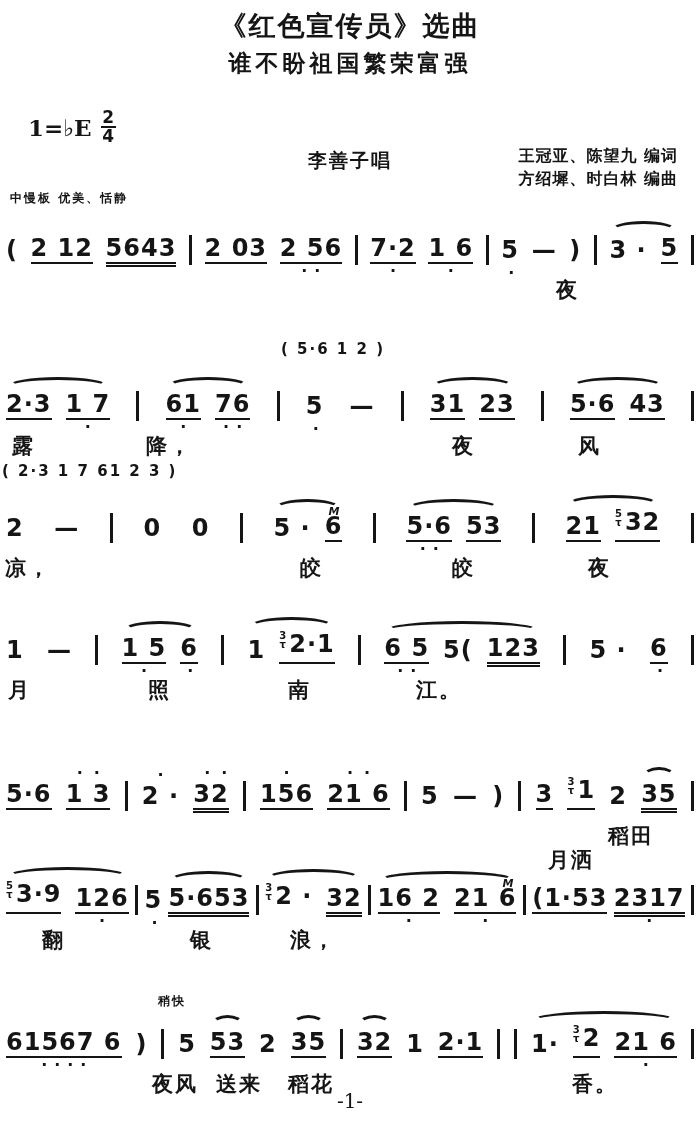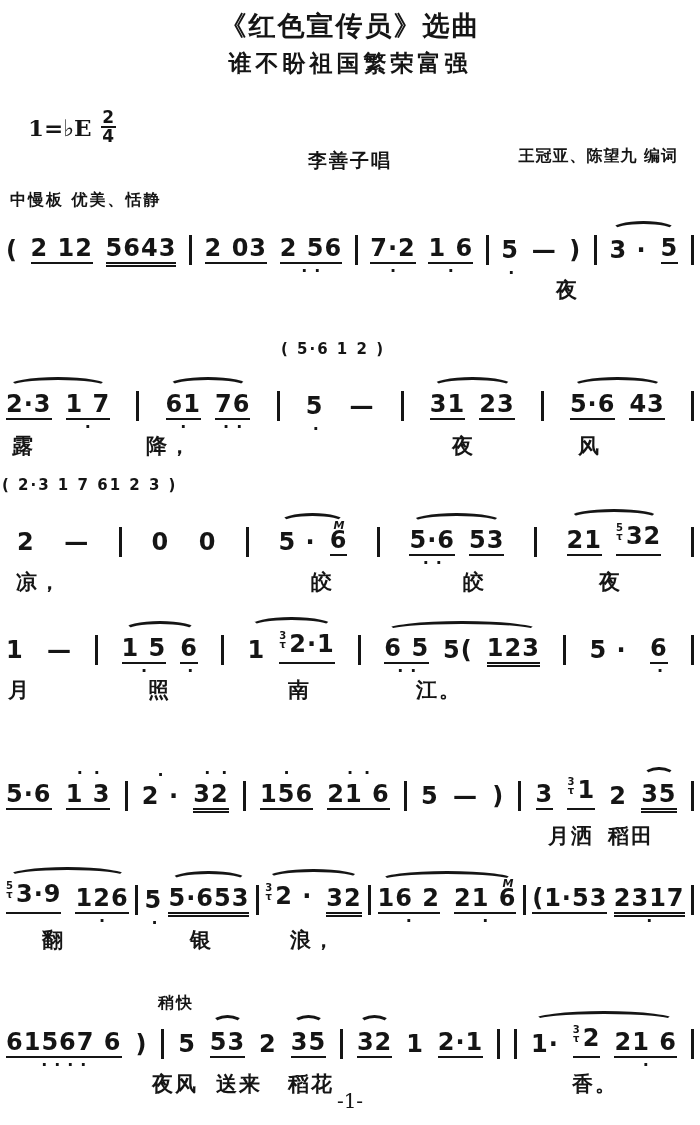--- a/index.html
+++ b/index.html
@@ -47,21 +47,21 @@
   .orn i{font-style:normal;}
   .mord{position:absolute;top:-15px;right:4px;font-size:11px;font-weight:bold;
     font-style:italic;letter-spacing:-1px;}
   .barline{width:3px;height:30px;background:#151515;align-self:flex-end;
     transform:translateY(1px);}
   .lyrics{position:relative;height:30px;margin-top:12px;}
   .lyric{position:absolute;top:0;font-size:21px;font-weight:bold;
     letter-spacing:2px;white-space:pre;}
   .pre{position:absolute;font-size:15px;font-weight:bold;letter-spacing:2px;
     top:-46px;}
-  .tempomark{position:absolute;font-size:16px;font-weight:bold;
+  .tempomark{position:absolute;font-size:12px;font-weight:bold;
     letter-spacing:2px;top:-33px;}
   
   .pageno{position:absolute;bottom:12px;left:0;right:0;text-align:center;
     font-size:20px;font-family:"DejaVu Serif",serif;}
   .watermark{position:absolute;right:8px;bottom:4px;font-size:27px;
     color:#8e8e8e;letter-spacing:0px;}
   .watermark .wz{font-size:18px;vertical-align:6px;margin-right:1px;}
 </style>
 </head>
 <body>
@@ -77,20 +77,21 @@
       <span>2</span>
       <span class="fbar"></span>
       <span>4</span>
     </span>
   </div>
 
   <div class="singer">李善子唱</div>
 
   <div class="credits">
     <div>王冠亚、陈望九  编词</div>
+    <div>方绍墀、时白林  编曲</div>
   </div>
 
   <div>
       <div class="system" style="top: 230px;">
         <span class="tempomark" style="left: 10px; top: -40px;">中慢板  优美、恬静</span>
         <div class="notation">
           <span class="note"><span>(</span></span>
           <span class="note u1"><span>2 12</span></span>
           <span class="note u2"><span>5643</span></span>
           <span class="barline"></span>
@@ -141,21 +142,21 @@
           </span>
           <span class="barline"></span>
         </div>
         <div class="lyrics">
           <span class="lyric" style="left: 12px;">露</span>
           <span class="lyric" style="left: 146px;">降，</span>
           <span class="lyric" style="left: 452px;">夜</span>
           <span class="lyric" style="left: 578px;">风</span>
         </div>
       </div>
-      <div class="system" style="top: 522px; padding-left: 11px;">
+      <div class="system" style="top: 508px;">
         <span class="pre" style="left: 2px;">( 2·3  1 7   61  2 3 )</span>
         <div class="notation">
           <span class="note"><span>2</span></span>
           <span class="note"><span>—</span></span>
           <span class="barline"></span>
           <span class="note"><span>0</span></span>
           <span class="note"><span>0</span></span>
           <span class="barline"></span>
           <span class="grp slur">
             <span class="note"><span>5 ·</span></span>
@@ -227,21 +228,21 @@
           <span class="note"><span>—</span></span>
           <span class="note"><span>)</span></span>
           <span class="barline"></span>
           <span class="note u1"><span>3</span></span>
           <span class="note u1"><span class="orn"><i>3</i><i>τ</i></span><span>1</span></span>
           <span class="note"><span>2</span></span>
           <span class="note u2 slur"><span>35</span></span>
           <span class="barline"></span>
         </div>
         <div class="lyrics">
-          <span class="lyric" style="left: 548px;">月洒</span>
+          <span class="lyric" style="left: 548px; margin-top: 24px;">月洒</span>
           <span class="lyric" style="left: 608px;">稻田</span>
         </div>
       </div>
       <div class="system" style="top: 880px;">
         <div class="notation">
           <span class="grp slur">
             <span class="note u1"><span class="orn"><i>5</i><i>τ</i></span><span>3·9</span></span>
             <span class="note u1"><span>126</span><span class="ld">·</span></span>
           </span>
           <span class="barline"></span>

